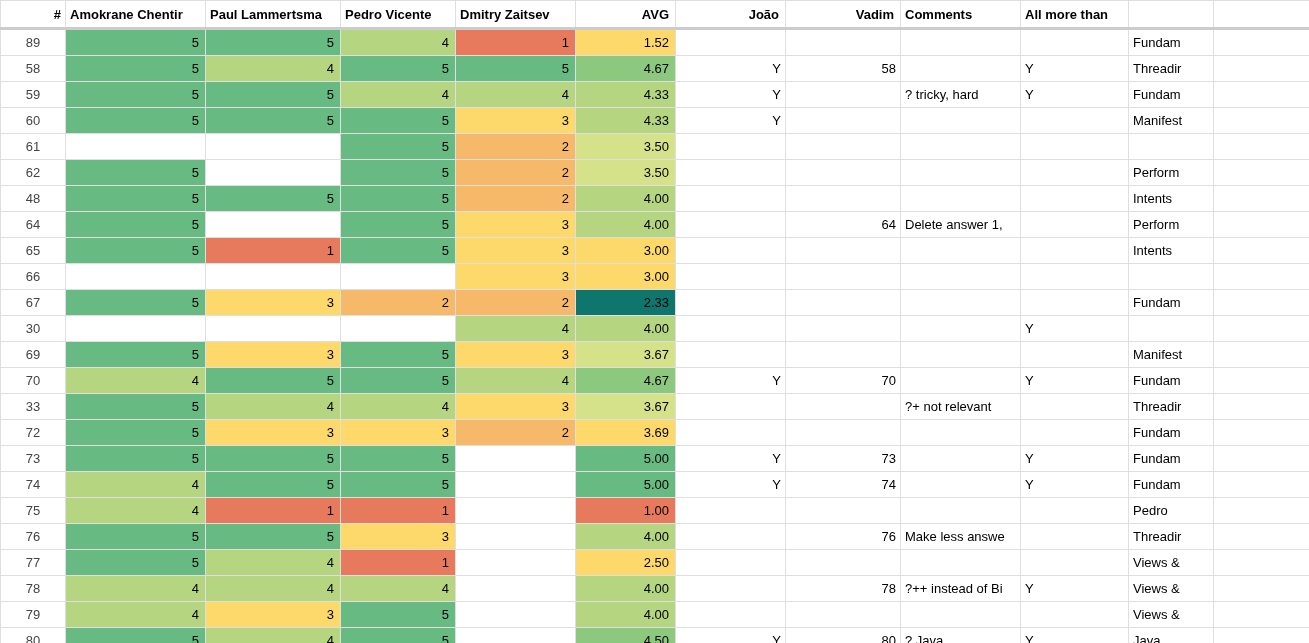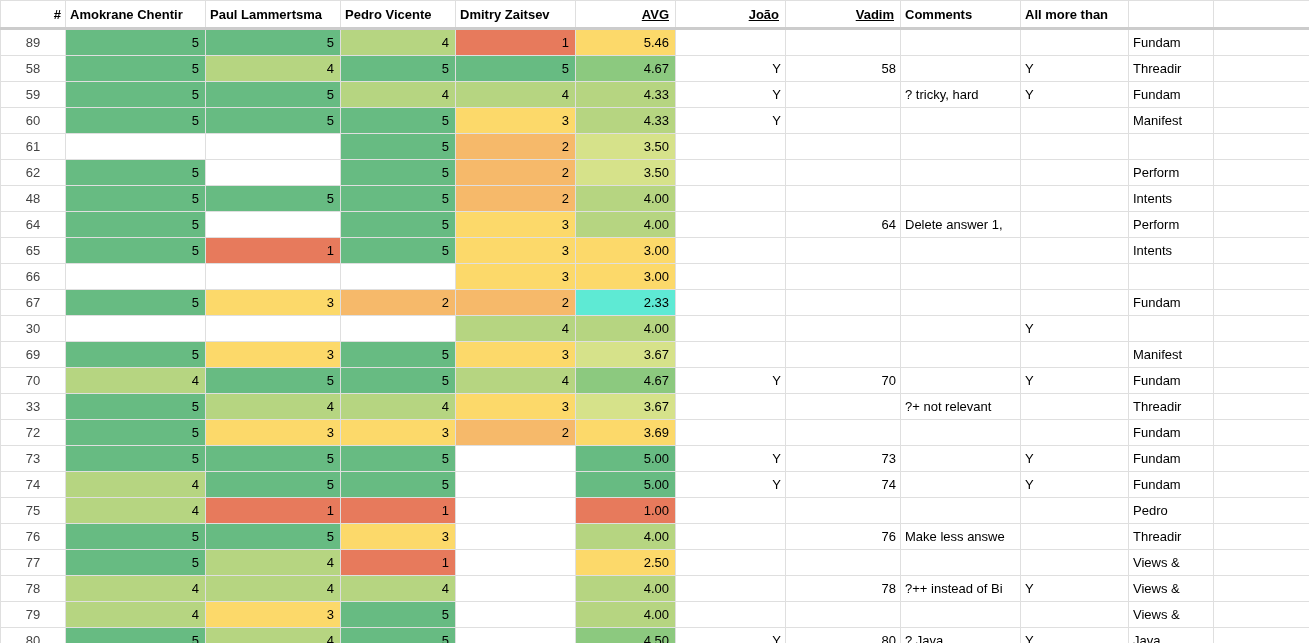--- a/index.html
+++ b/index.html
@@ -46,21 +46,20 @@
   }
   .txt-r {
     text-align: right;
   }
   .txt-l {
     text-align: left;
   }
   thead .avg-h {
     text-align: right;
     padding-right: 6px;
-    text-decoration: underline;
   }
   thead .rater-h {
     text-align: left;
     margin-left: 31px;
   }
 </style>
 </head>
 <body>
 
 <table>
@@ -94,21 +93,21 @@
       <th></th>
     </tr>
   </thead>
   <tbody id="tbody">
       <tr>
         <td class="rownum">89</td>
         <td class="num-col" style="background: rgb(103, 187, 130);">5</td>
         <td class="num-col" style="background: rgb(103, 187, 130);">5</td>
         <td class="num-col" style="background: rgb(182, 213, 129);">4</td>
         <td class="num-col" style="background: rgb(231, 122, 92);">1</td>
-        <td class="avg-col" style="background: rgb(252, 217, 106);">5.46</td>
+        <td class="avg-col" style="background: rgb(252, 217, 106);">1.52</td>
         <td class="txt-r"></td>
         <td class="txt-r"></td>
         <td class="txt-l"></td>
         <td class="txt-l"></td>
         <td class="txt-l">Fundam</td>
         <td></td>
       </tr>
       <tr>
         <td class="rownum">58</td>
         <td class="num-col" style="background: rgb(103, 187, 130);">5</td>
@@ -234,21 +233,21 @@
         <td class="txt-l"></td>
         <td class="txt-l"></td>
         <td></td>
       </tr>
       <tr>
         <td class="rownum">67</td>
         <td class="num-col" style="background: rgb(103, 187, 130);">5</td>
         <td class="num-col" style="background: rgb(252, 217, 106);">3</td>
         <td class="num-col" style="background: rgb(246, 185, 106);">2</td>
         <td class="num-col" style="background: rgb(246, 185, 106);">2</td>
-        <td class="avg-col" style="background: #5eead4;">2.33</td>
+        <td class="avg-col" style="background: #0f766e;">2.33</td>
         <td class="txt-r"></td>
         <td class="txt-r"></td>
         <td class="txt-l"></td>
         <td class="txt-l"></td>
         <td class="txt-l">Fundam</td>
         <td></td>
       </tr>
       <tr>
         <td class="rownum">30</td>
         <td class="num-col" style="background: rgb(255, 255, 255);"></td>

